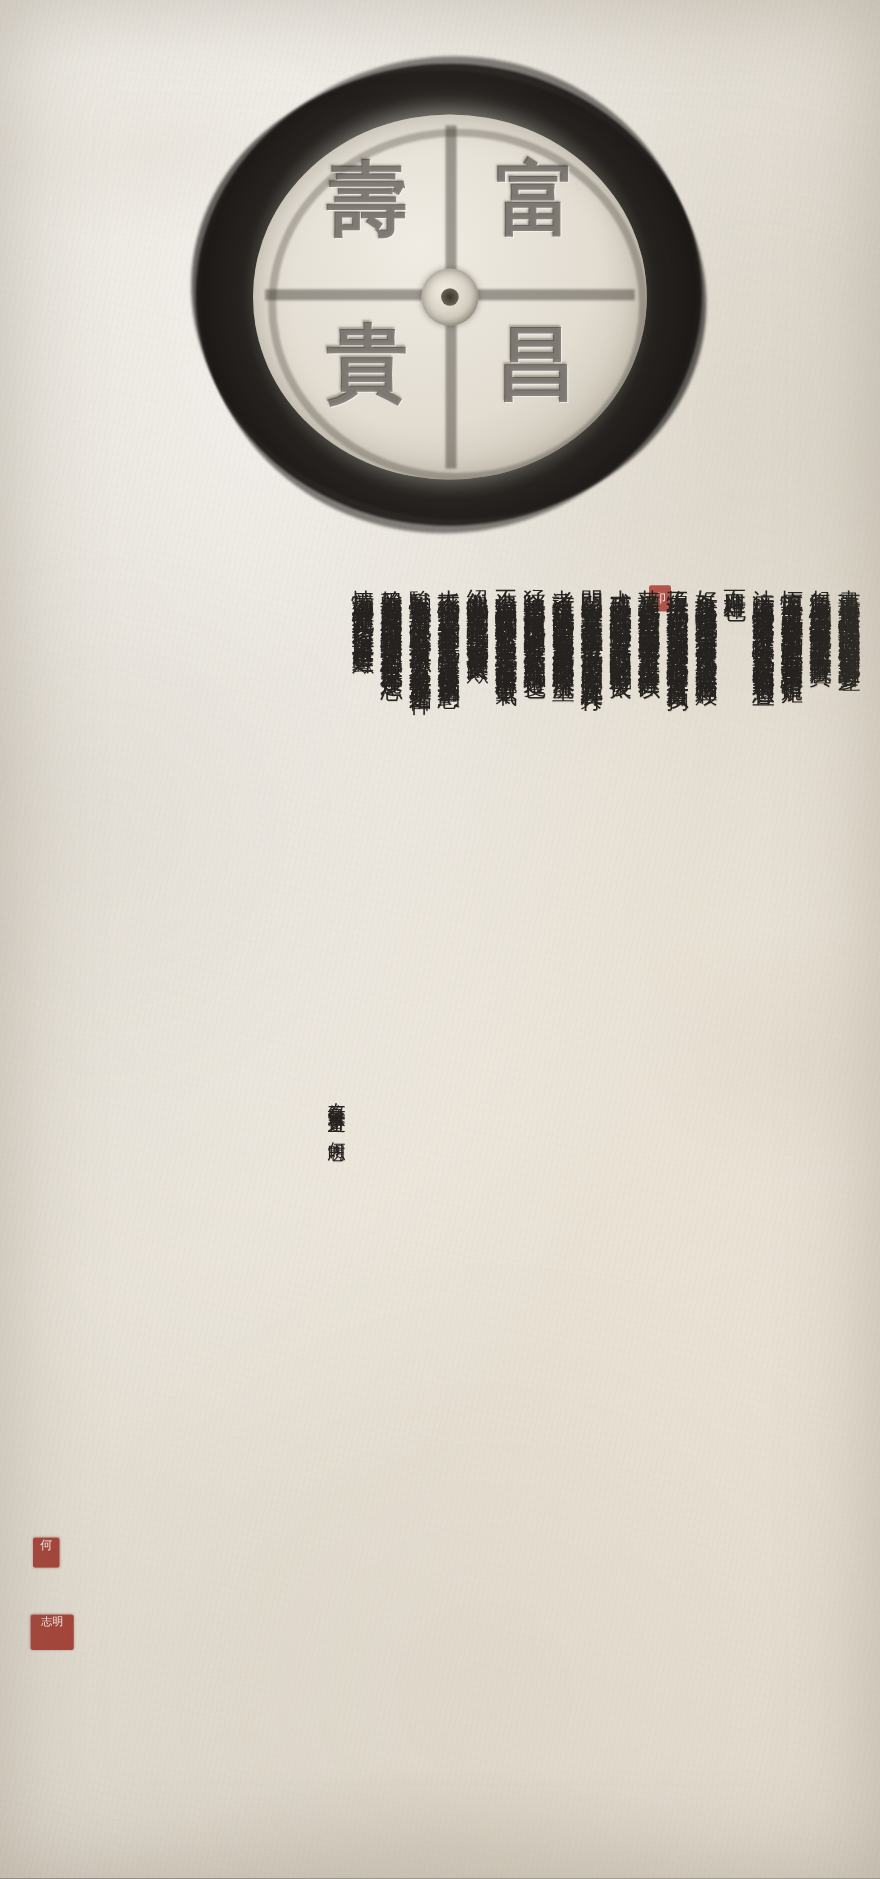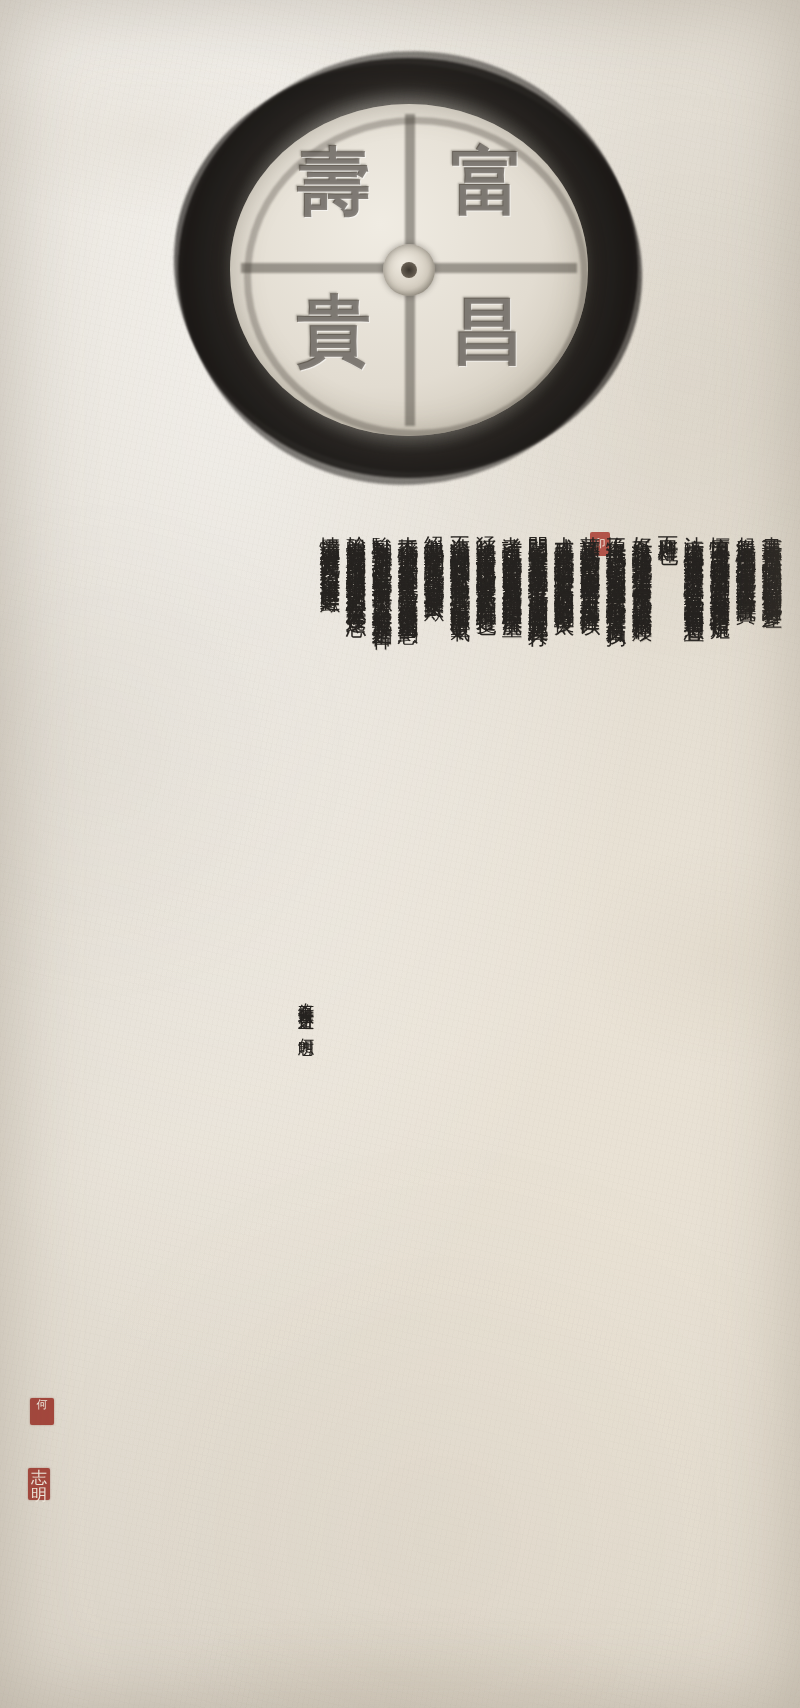--- a/index.html
+++ b/index.html
@@ -206,22 +206,22 @@
     text-align: center;
     font-family: "DejaVu Serif", serif;
     line-height: 1.05;
     box-shadow: 0 0 2px rgba(120,40,30,0.5);
   }
   #seal-lower-a {
     left: 30px; top: 1398px; width: 24px; height: 26px;
     font-size: 11px; padding-top: 1px;
   }
   #seal-lower-b {
-    left: 28px; top: 1468px; width: 22px; height: 30px;
-    font-size: 16px; padding-top: 2px;
+    left: 28px; top: 1468px; width: 39px; height: 30px;
+    font-size: 10px; padding-top: 2px;
   }
 
   
   #vignette {
     position: absolute;
     inset: 0;
     pointer-events: none;
     box-shadow: inset 0 0 90px rgba(120,110,92,0.35);
   }
 </style>

